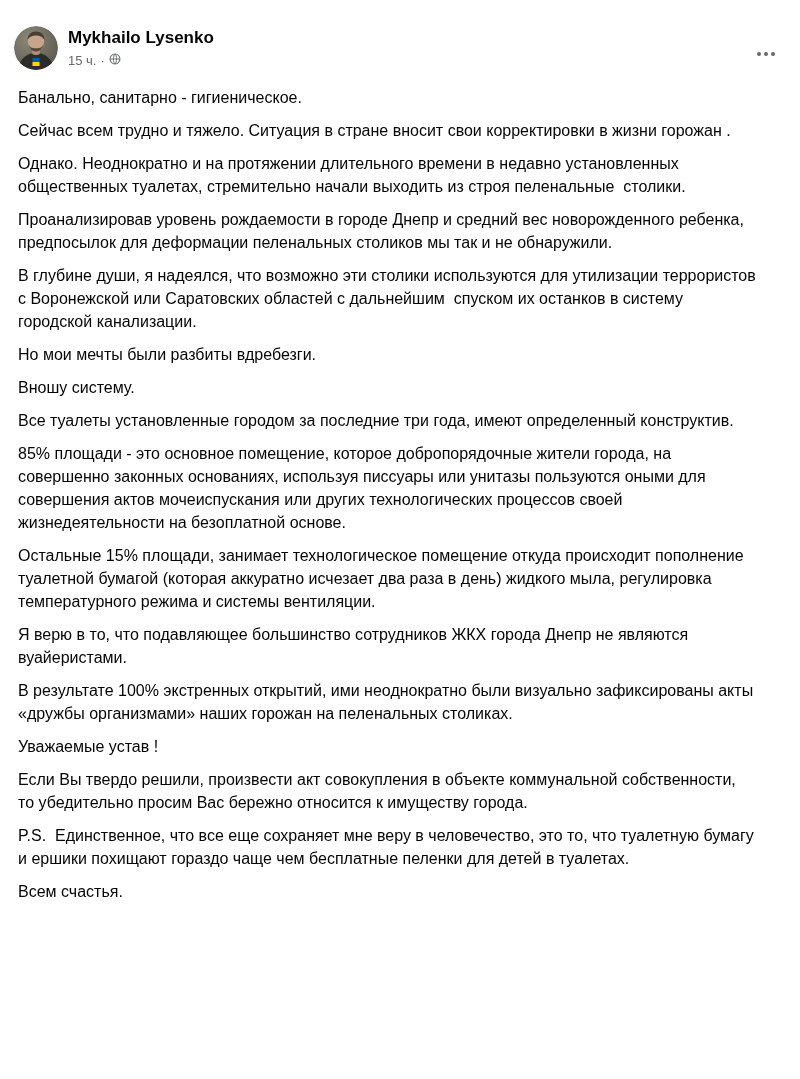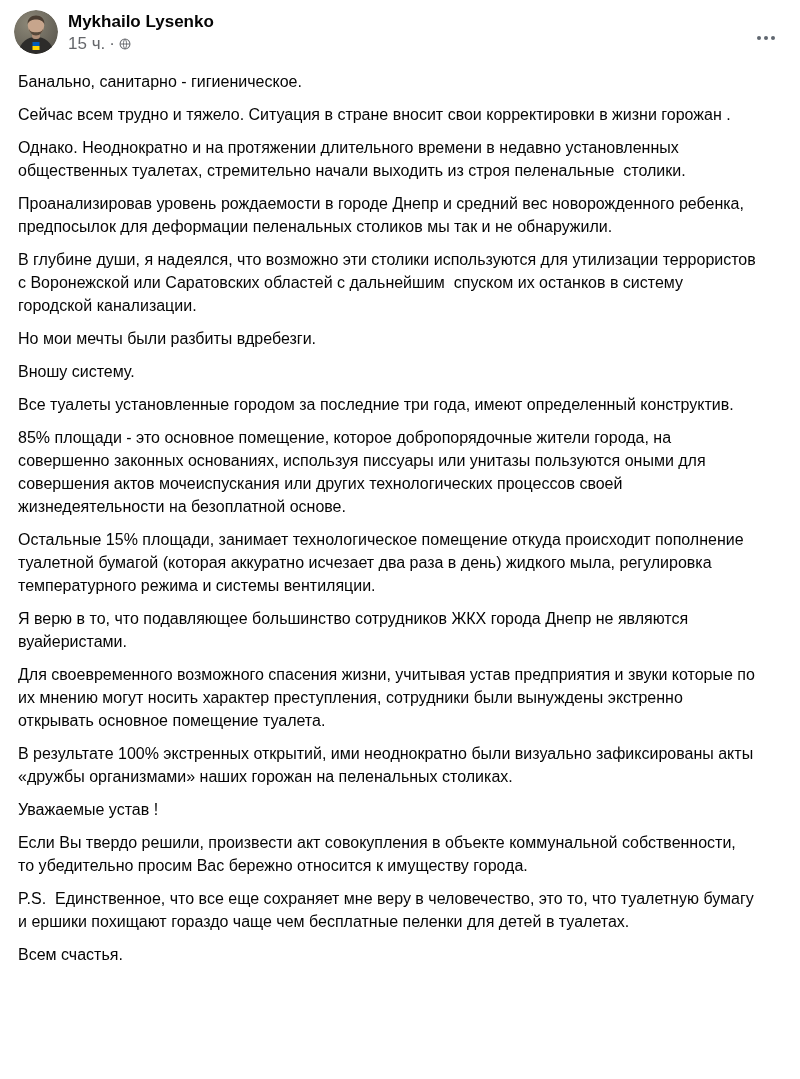--- a/index.html
+++ b/index.html
@@ -18,20 +18,21 @@
   .post {
     width: 100%;
     height: 100%;
     background: #ffffff;
   }
   .post-header {
     display: flex;
     align-items: flex-start;
     padding: 10px 16px 0 14px;
     position: relative;
+    margin-top: 16px;
   }
   .avatar {
     width: 44px;
     height: 44px;
     border-radius: 50%;
     overflow: hidden;
     flex: 0 0 44px;
     cursor: pointer;
     display: block;
   }
@@ -43,24 +44,24 @@
   .author-name {
     font-weight: bold;
     font-size: 17px;
     line-height: 22px;
     color: #050505;
     cursor: pointer;
     display: inline-block;
   }
   .meta-row {
     display: flex;
-    align-items: flex-start;
+    align-items: flex-end;
     gap: 4px;
     color: #65676b;
-    font-size: 17px;
+    font-size: 13px;
     line-height: 17px;
     margin-top: 2px;
   }
   .meta-timestamp { cursor: pointer; }
   .meta-sep { color: #65676b; }
   .globe-icon { display: inline-block; margin-top: 1px; }
   .more-button {
     position: absolute;
     right: 18px;
     top: 22px;
@@ -162,21 +163,20 @@
     <p>Сейчас всем трудно и тяжело. Ситуация в стране вносит свои корректировки в жизни горожан .</p>
     <p>Однако. Неоднократно и на протяжении длительного времени в недавно установленных общественных туалетах, стремительно начали выходить из строя пеленальные  столики.</p>
     <p>Проанализировав уровень рождаемости в городе Днепр и средний вес новорожденного ребенка, предпосылок для деформации пеленальных столиков мы так и не обнаружили.</p>
     <p>В глубине души, я надеялся, что возможно эти столики используются для утилизации террористов с Воронежской или Саратовских областей с дальнейшим  спуском их останков в систему городской канализации.</p>
     <p>Но мои мечты были разбиты вдребезги.</p>
     <p>Вношу систему.</p>
     <p>Все туалеты установленные городом за последние три года, имеют определенный конструктив.</p>
     <p>85% площади - это основное помещение, которое добропорядочные жители города, на совершенно законных основаниях, используя писсуары или унитазы пользуются оными для совершения актов мочеиспускания или других технологических процессов своей жизнедеятельности на безоплатной основе.</p>
     <p>Остальные 15% площади, занимает технологическое помещение откуда происходит пополнение туалетной бумагой (которая аккуратно исчезает два раза в день) жидкого мыла, регулировка температурного режима и системы вентиляции.</p>
     <p>Я верю в то, что подавляющее большинство сотрудников ЖКХ города Днепр не являются вуайеристами.</p>
-    <p>Для своевременного возможного спасения жизни, учитывая устав предприятия и звуки которые по их мнению могут носить характер преступления, сотрудники были вынуждены экстренно открывать основное помещение туалета.</p>
     <p>В результате 100% экстренных открытий, ими неоднократно были визуально зафиксированы акты «дружбы организмами» наших горожан на пеленальных столиках.</p>
     <p>Уважаемые устав !</p>
     <p>Если Вы твердо решили, произвести акт совокупления в объекте коммунальной собственности, то убедительно просим Вас бережно относится к имуществу города.</p>
     <p>P.S.  Единственное, что все еще сохраняет мне веру в человечество, это то, что туалетную бумагу и ершики похищают гораздо чаще чем бесплатные пеленки для детей в туалетах.</p>
     <p>Всем счастья.</p>
   </div>
 
 </div>
 
 </body></html>

